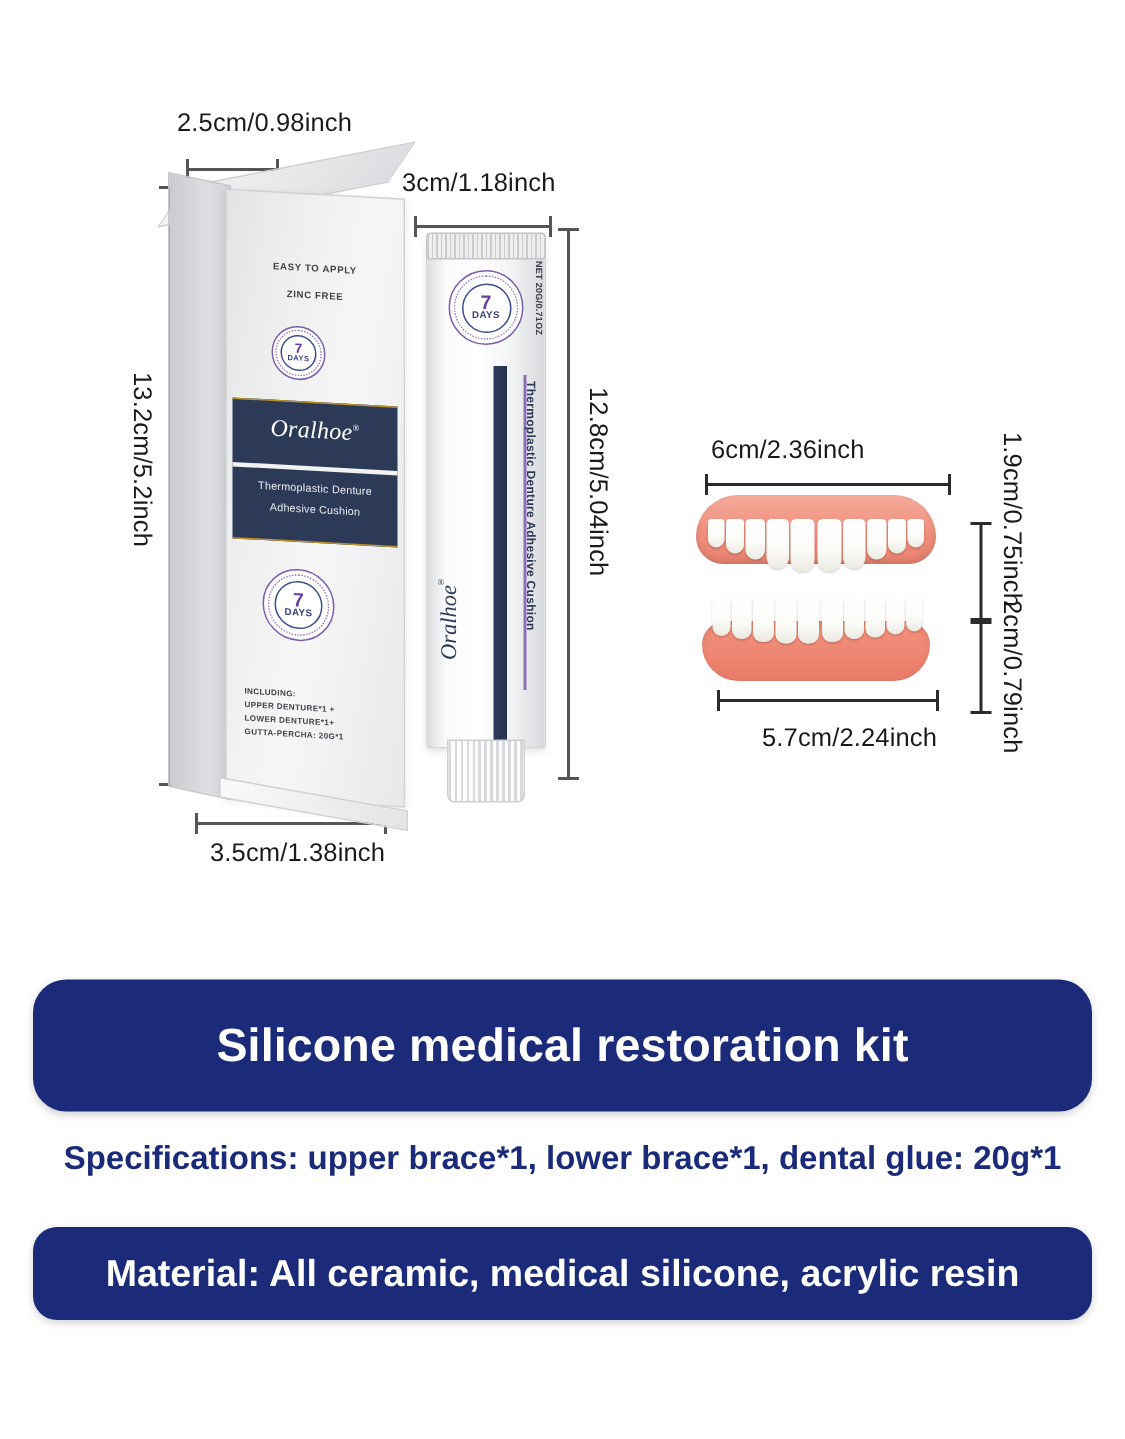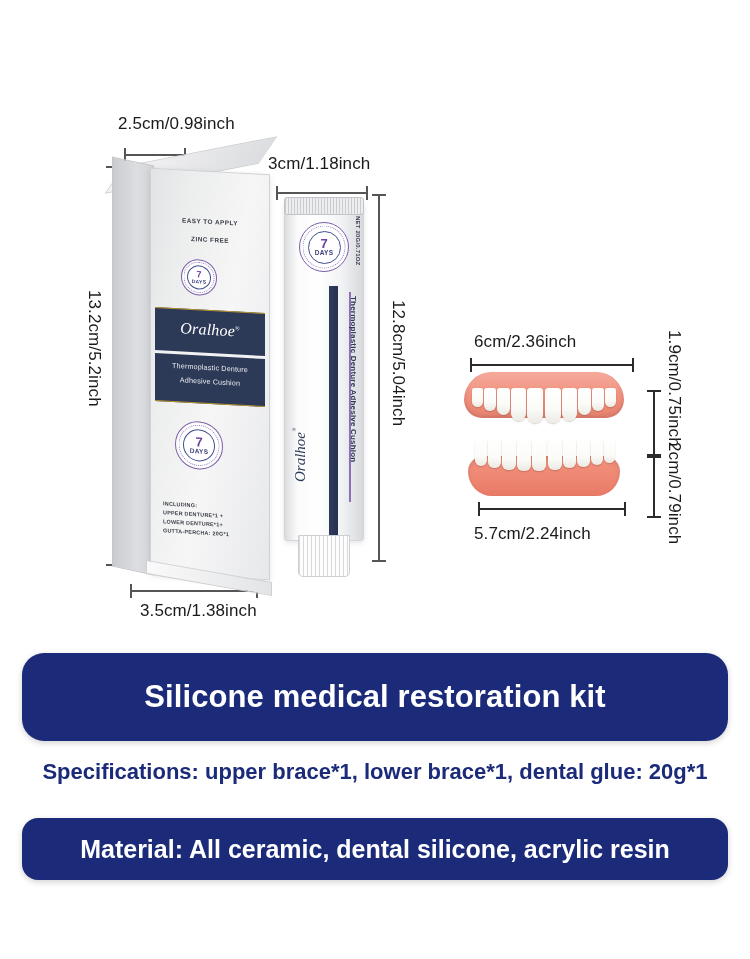--- a/index.html
+++ b/index.html
@@ -6,21 +6,21 @@
   body{
     width:750px;height:959px;
     background:#ffffff;
     font-family:"Liberation Sans", sans-serif;
     position:relative;
     overflow:hidden;
     color:#111;
   }
 
   
-  #photo-area{position:absolute;left:0;top:0;width:750px;height:630px;margin-top:42px;}
+  #photo-area{position:absolute;left:0;top:0;width:750px;height:630px;}
 
   
   .dim{position:absolute;font-size:17px;color:#1a1a1a;white-space:nowrap;letter-spacing:.1px;}
   .dim-v{writing-mode:vertical-rl;}
 
   
   .rule-h{position:absolute;height:2px;background:#2b2b2b;}
   .rule-h::before,.rule-h::after{content:"";position:absolute;top:-6px;width:2px;height:14px;background:#2b2b2b;}
   .rule-h::before{left:0;} .rule-h::after{right:0;}
   .rule-v{position:absolute;width:2px;background:#2b2b2b;}
@@ -299,21 +299,21 @@
 
   <div class="dim" style="left:474px;top:290px;">6cm/2.36inch</div>
   <div class="rule-h" style="left:470px;top:322px;width:164px;"></div>
 
   <div class="dim dim-v" style="left:664px;top:288px;">1.9cm/0.75inch</div>
   <div class="rule-v" style="left:653px;top:348px;height:66px;"></div>
 
   <div class="dim dim-v" style="left:664px;top:400px;">2cm/0.79inch</div>
   <div class="rule-v" style="left:653px;top:414px;height:62px;"></div>
 
-  <div class="dim" style="left:474px;top:482px;">5.7cm/2.24inch</div>
+  <div class="dim" style="left:508px;top:482px;">5.7cm/2.24inch</div>
   <div class="rule-h" style="left:478px;top:466px;width:148px;"></div>
 
   <div id="denture-wrap">
     <div class="denture" id="denture-upper">
       <div id="up-gum"></div>
       <div id="up-teeth">
         <span style="width:11px;height:19px;"></span>
         <span style="width:12px;height:23px;"></span>
         <span style="width:13px;height:27px;"></span>
         <span style="width:15px;height:33px;"></span>
@@ -344,14 +344,14 @@
   </div>
 </div>
 
 <div id="banner-title">
   <span>Silicone medical restoration kit</span>
 </div>
 
 <div id="spec-line">Specifications: upper brace*1, lower brace*1, dental glue: 20g*1</div>
 
 <div id="banner-material">
-  <span>Material: All ceramic, dental silicone, acrylic resin</span>
+  <span>Material: All ceramic, medical silicone, acrylic resin</span>
 </div>
 
 </body></html>

